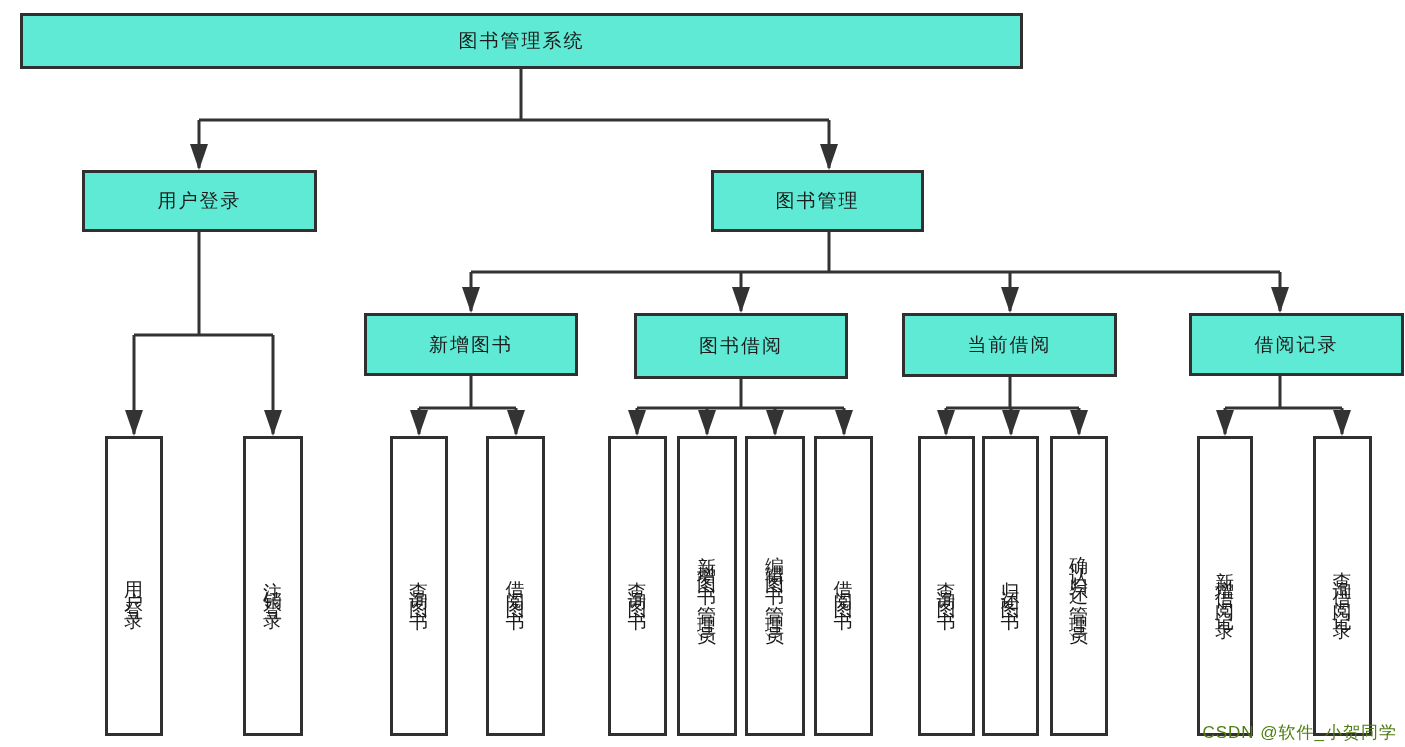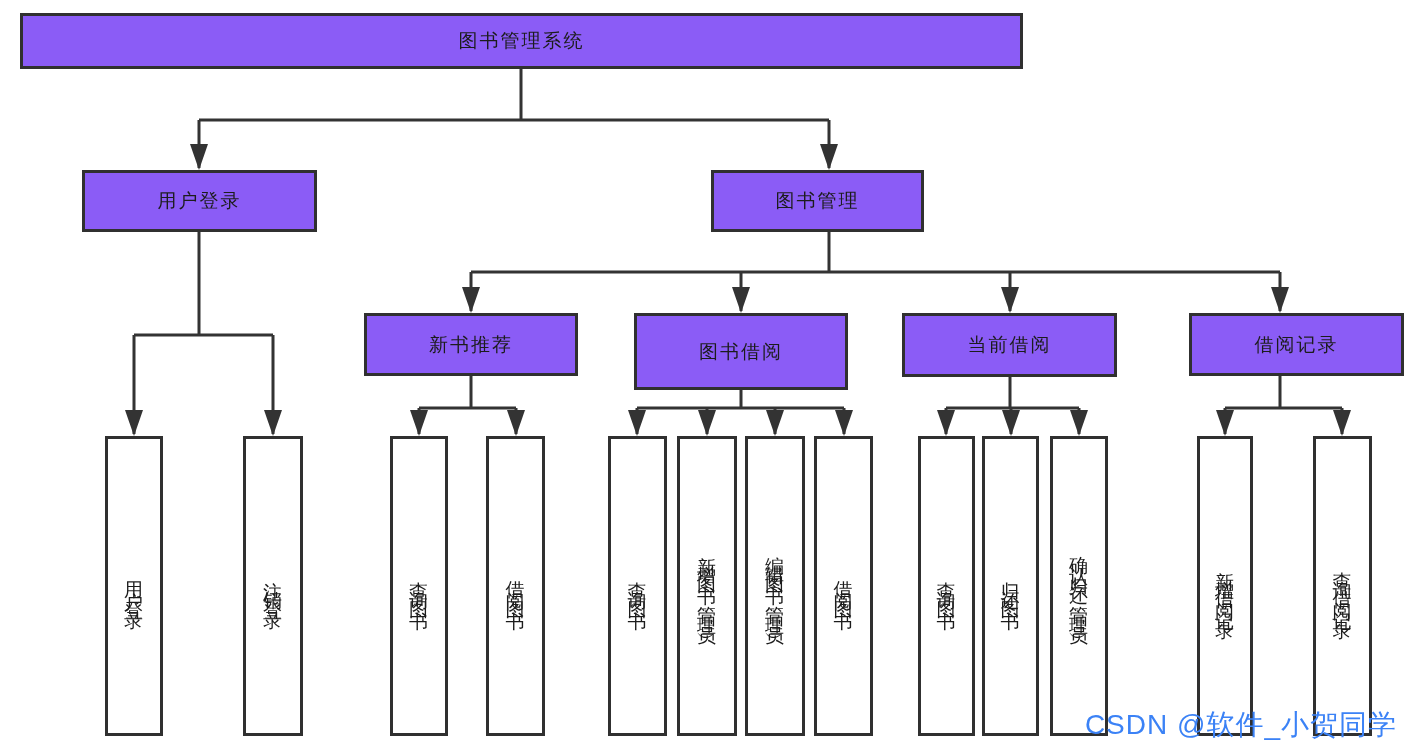--- a/index.html
+++ b/index.html
@@ -18,21 +18,21 @@
   #lines {
     position: absolute;
     left: 0; top: 0;
     width: 1405px;
     height: 747px;
   }
   .box {
     position: absolute;
     box-sizing: border-box;
     border: 3px solid #303030;
-    background: #8b5cf6;
+    background: #5eead4;
     display: flex;
     align-items: center;
     justify-content: center;
     color: #1c1c1c;
     font-size: 19px;
     letter-spacing: 2px;
     white-space: nowrap;
     z-index: 2;
   }
   .vbox {
@@ -53,23 +53,23 @@
     text-orientation: mixed;
     font-size: 19px;
     letter-spacing: 10px;
     line-height: 1;
     color: #1c1c1c;
   }
   .watermark {
     position: absolute;
     right: 8px;
     bottom: 3px;
-    font-size: 28px;
+    font-size: 17px;
     letter-spacing: 1px;
-    color: #3b82f6;
+    color: #4d7c0f;
     z-index: 3;
     white-space: nowrap;
   }
 </style>
 </head>
 <body>
 
 <div id="canvas">
 
   <svg id="lines" viewBox="0 0 1405 747" xmlns="http://www.w3.org/2000/svg">
@@ -116,23 +116,23 @@
   </div>
 
   <div class="box" style="left:82px; top:170px; width:235px; height:62px;">
     <span>用户登录</span>
   </div>
   <div class="box" style="left:711px; top:170px; width:213px; height:62px;">
     <span>图书管理</span>
   </div>
 
   <div class="box" style="left:364px; top:313px; width:214px; height:63px;">
-    <span>新书推荐</span>
+    <span>新增图书</span>
   </div>
-  <div class="box" style="left:634px; top:313px; width:214px; height:77px;">
+  <div class="box" style="left:634px; top:313px; width:214px; height:66px;">
     <span>图书借阅</span>
   </div>
   <div class="box" style="left:902px; top:313px; width:215px; height:64px;">
     <span>当前借阅</span>
   </div>
   <div class="box" style="left:1173px; top:313px; width:215px; height:63px;margin-left:16px;">
     <span>借阅记录</span>
   </div>
 
   <div class="vbox" style="left:105px; width:58px;">

